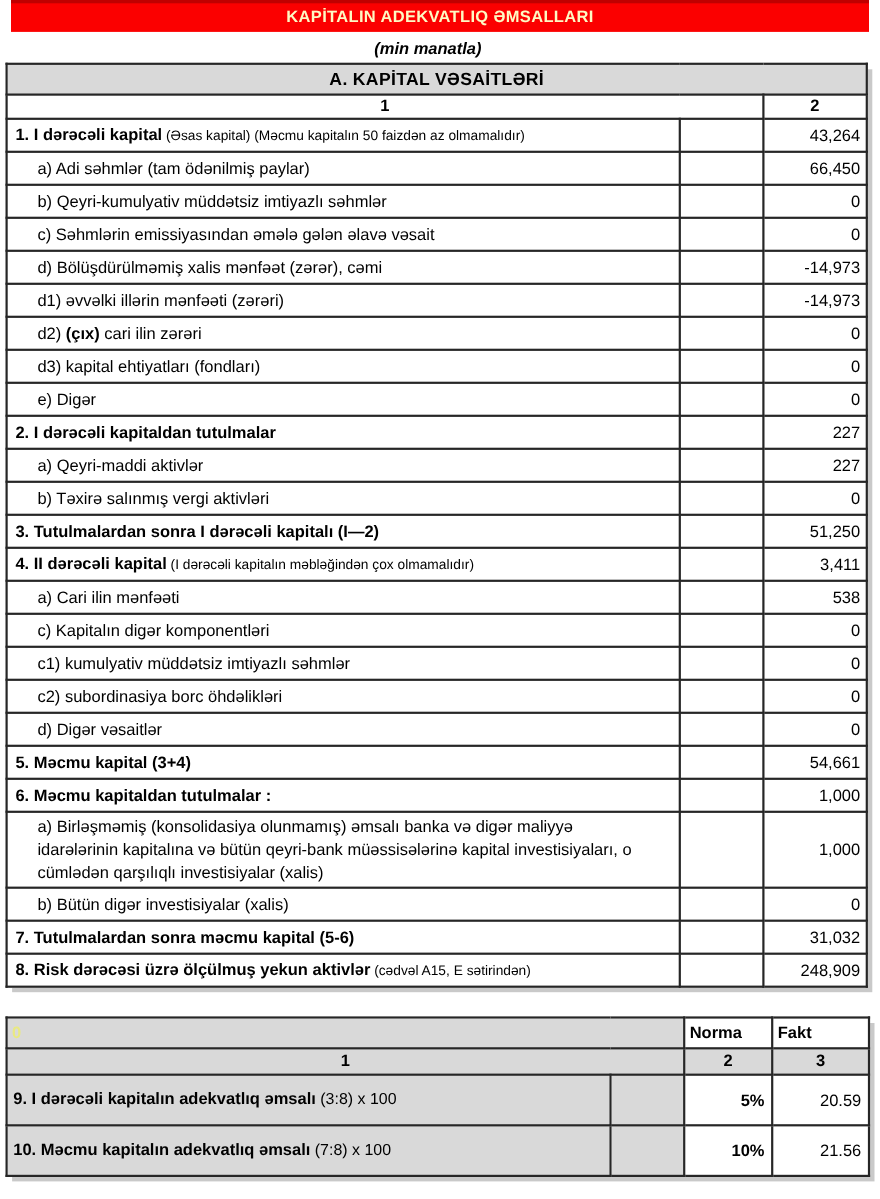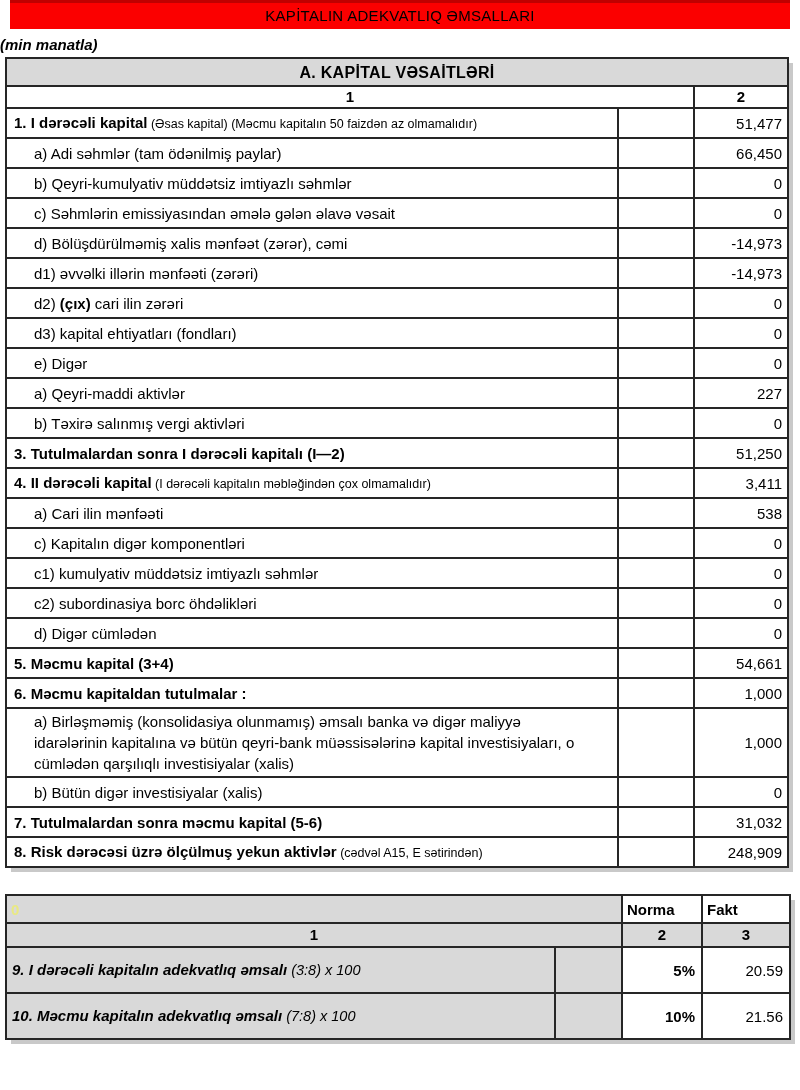--- a/index.html
+++ b/index.html
@@ -7,29 +7,29 @@
     width:800px;height:1090px;
     background:#ffffff;
     font-family:"Liberation Sans","DejaVu Sans",sans-serif;
     color:#000;
     overflow:hidden;
   }
   .banner{
     margin:0 10px;
     border-top:3px solid #c00000;
     background:#fb0000;
-    color:#000000;
-    font-weight:normal;
+    color:#fef9c3;
+    font-weight:bold;
     font-size:15px;
     letter-spacing:.3px;
     text-align:center;
     padding:4px 0 5px 0;
   }
   .unit-note{
-    text-align:left;
+    text-align:center;
     margin:7px 22px 4px 0;
     font-size:15px;
     font-weight:bold;
     font-style:italic;
   }
   table.tbl{
     border-collapse:collapse;
     margin-left:5px;
     table-layout:fixed;
     box-shadow:5px 5px 0 -1px #c9c9c9;
@@ -67,21 +67,21 @@
   .sm{font-size:12.5px;font-weight:normal;}
   .gap{height:26px;}
   
   .ratio{width:784px;}
   .ratio td{height:22px;}
   .ratio td.gray{background:#d9d9d9;}
   .ratio .hdr1 td.hcol{font-weight:bold;text-align:left;background:#ffffff;}
   .ratio .hdr2 td{background:#d9d9d9;font-weight:bold;text-align:center;height:18px;line-height:18px;}
   .ratio .zero{color:#e9e982;font-weight:bold;}
   .ratio tr.data td{height:40px;}
-  .ratio tr.data td.lbl{padding-left:5px;font-style:italic;}
+  .ratio tr.data td.lbl{padding-left:5px;}
   .ratio tr.data .rr{font-size:14.5px;}
   .ratio td.val{text-align:right;padding-right:6px;background:#ffffff;}
 </style>
 </head>
 <body>
 
 <div>
 
   <div class="banner">
     <span>KAPİTALIN ADEKVATLIQ ƏMSALLARI</span>
@@ -100,21 +100,21 @@
       <td colspan="3">A. KAPİTAL VƏSAİTLƏRİ</td>
     </tr>
     <tr class="hdrN">
       <td colspan="2">1</td>
       <td>2</td>
     </tr>
 
     <tr>
       <td class="lbl"><span class="b">1. I dərəcəli kapital</span><span class="sm"> (Əsas kapital) (Məcmu kapitalın 50 faizdən  az olmamalıdır)</span></td>
       <td class="spacer"></td>
-      <td class="val">51,477</td>
+      <td class="val">43,264</td>
     </tr>
     <tr>
       <td class="lbl ind">a) Adi səhmlər (tam ödənilmiş paylar)</td>
       <td class="spacer"></td>
       <td class="val">66,450</td>
     </tr>
     <tr>
       <td class="lbl ind">b) Qeyri-kumulyativ müddətsiz imtiyazlı səhmlər</td>
       <td class="spacer"></td>
       <td class="val">0</td>
@@ -143,20 +143,25 @@
       <td class="lbl ind">d3) kapital ehtiyatları (fondları)</td>
       <td class="spacer"></td>
       <td class="val">0</td>
     </tr>
     <tr>
       <td class="lbl ind">e) Digər</td>
       <td class="spacer"></td>
       <td class="val">0</td>
     </tr>
     <tr>
+      <td class="lbl"><span class="b">2. I dərəcəli kapitaldan  tutulmalar</span></td>
+      <td class="spacer"></td>
+      <td class="val">227</td>
+    </tr>
+    <tr>
       <td class="lbl ind">a) Qeyri-maddi aktivlər</td>
       <td class="spacer"></td>
       <td class="val">227</td>
     </tr>
     <tr>
       <td class="lbl ind">b) Təxirə salınmış vergi aktivləri</td>
       <td class="spacer"></td>
       <td class="val">0</td>
     </tr>
     <tr>
@@ -183,21 +188,21 @@
       <td class="lbl ind">c1) kumulyativ müddətsiz imtiyazlı səhmlər</td>
       <td class="spacer"></td>
       <td class="val">0</td>
     </tr>
     <tr>
       <td class="lbl ind">c2) subordinasiya borc öhdəlikləri</td>
       <td class="spacer"></td>
       <td class="val">0</td>
     </tr>
     <tr>
-      <td class="lbl ind">d) Digər cümlədən</td>
+      <td class="lbl ind">d) Digər vəsaitlər</td>
       <td class="spacer"></td>
       <td class="val">0</td>
     </tr>
     <tr>
       <td class="lbl"><span class="b">5. Məcmu kapital (3+4)</span></td>
       <td class="spacer"></td>
       <td class="val">54,661</td>
     </tr>
     <tr>
       <td class="lbl"><span class="b">6. Məcmu kapitaldan tutulmalar :</span></td>

